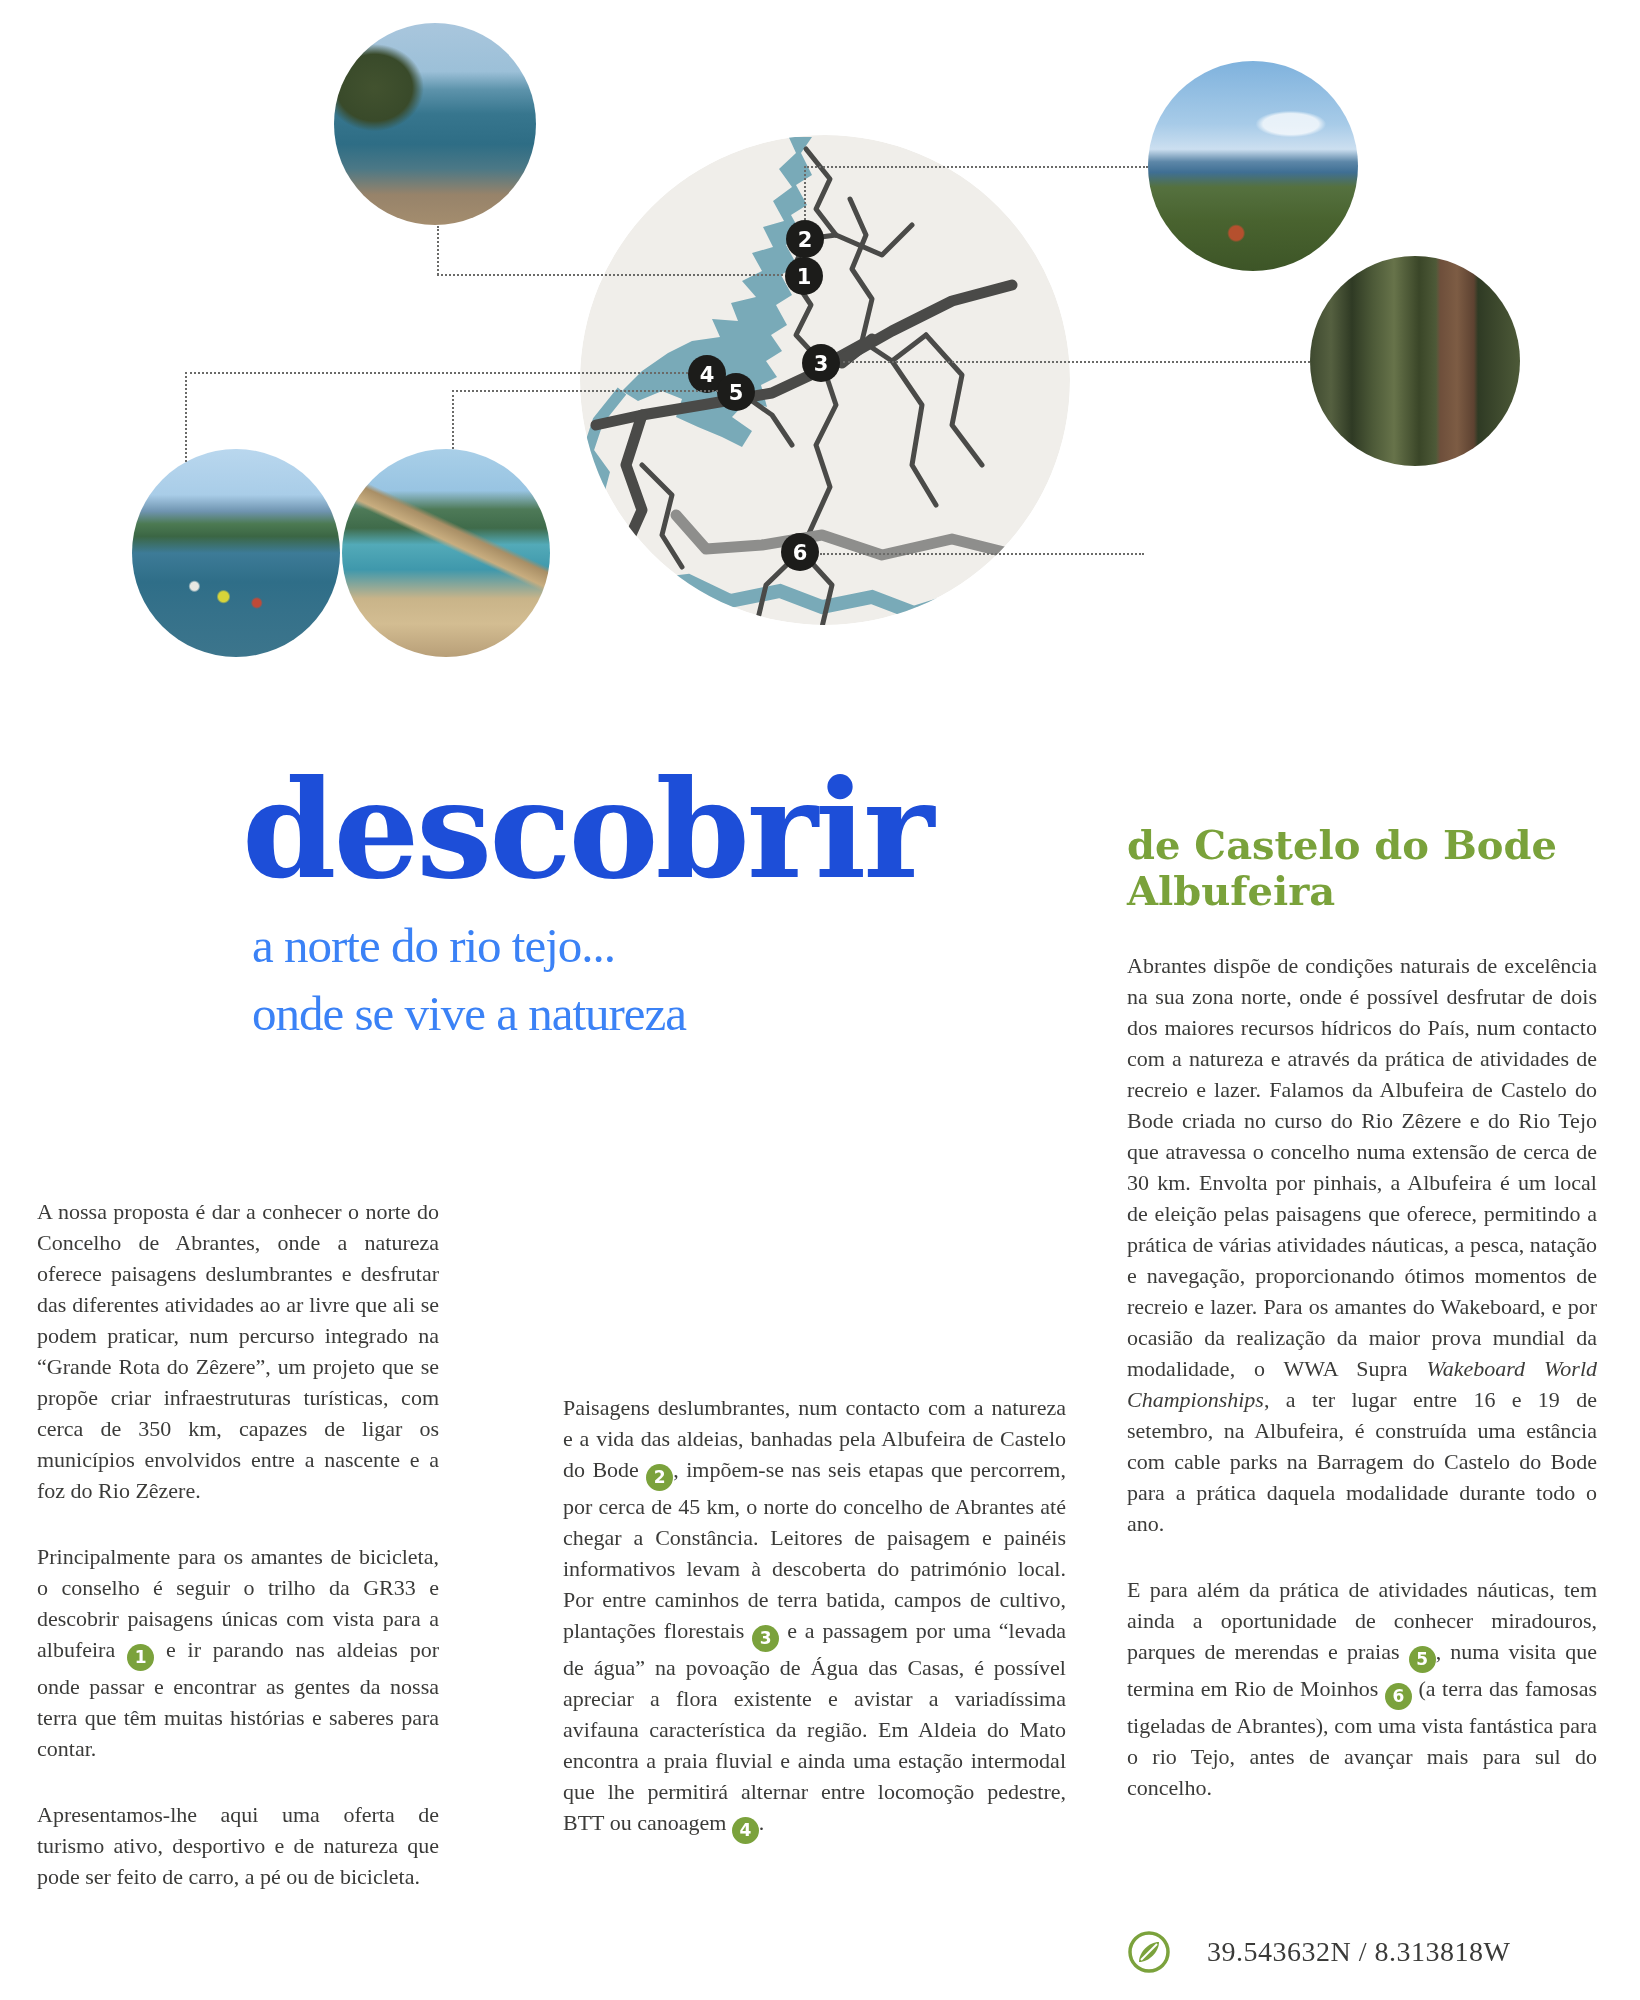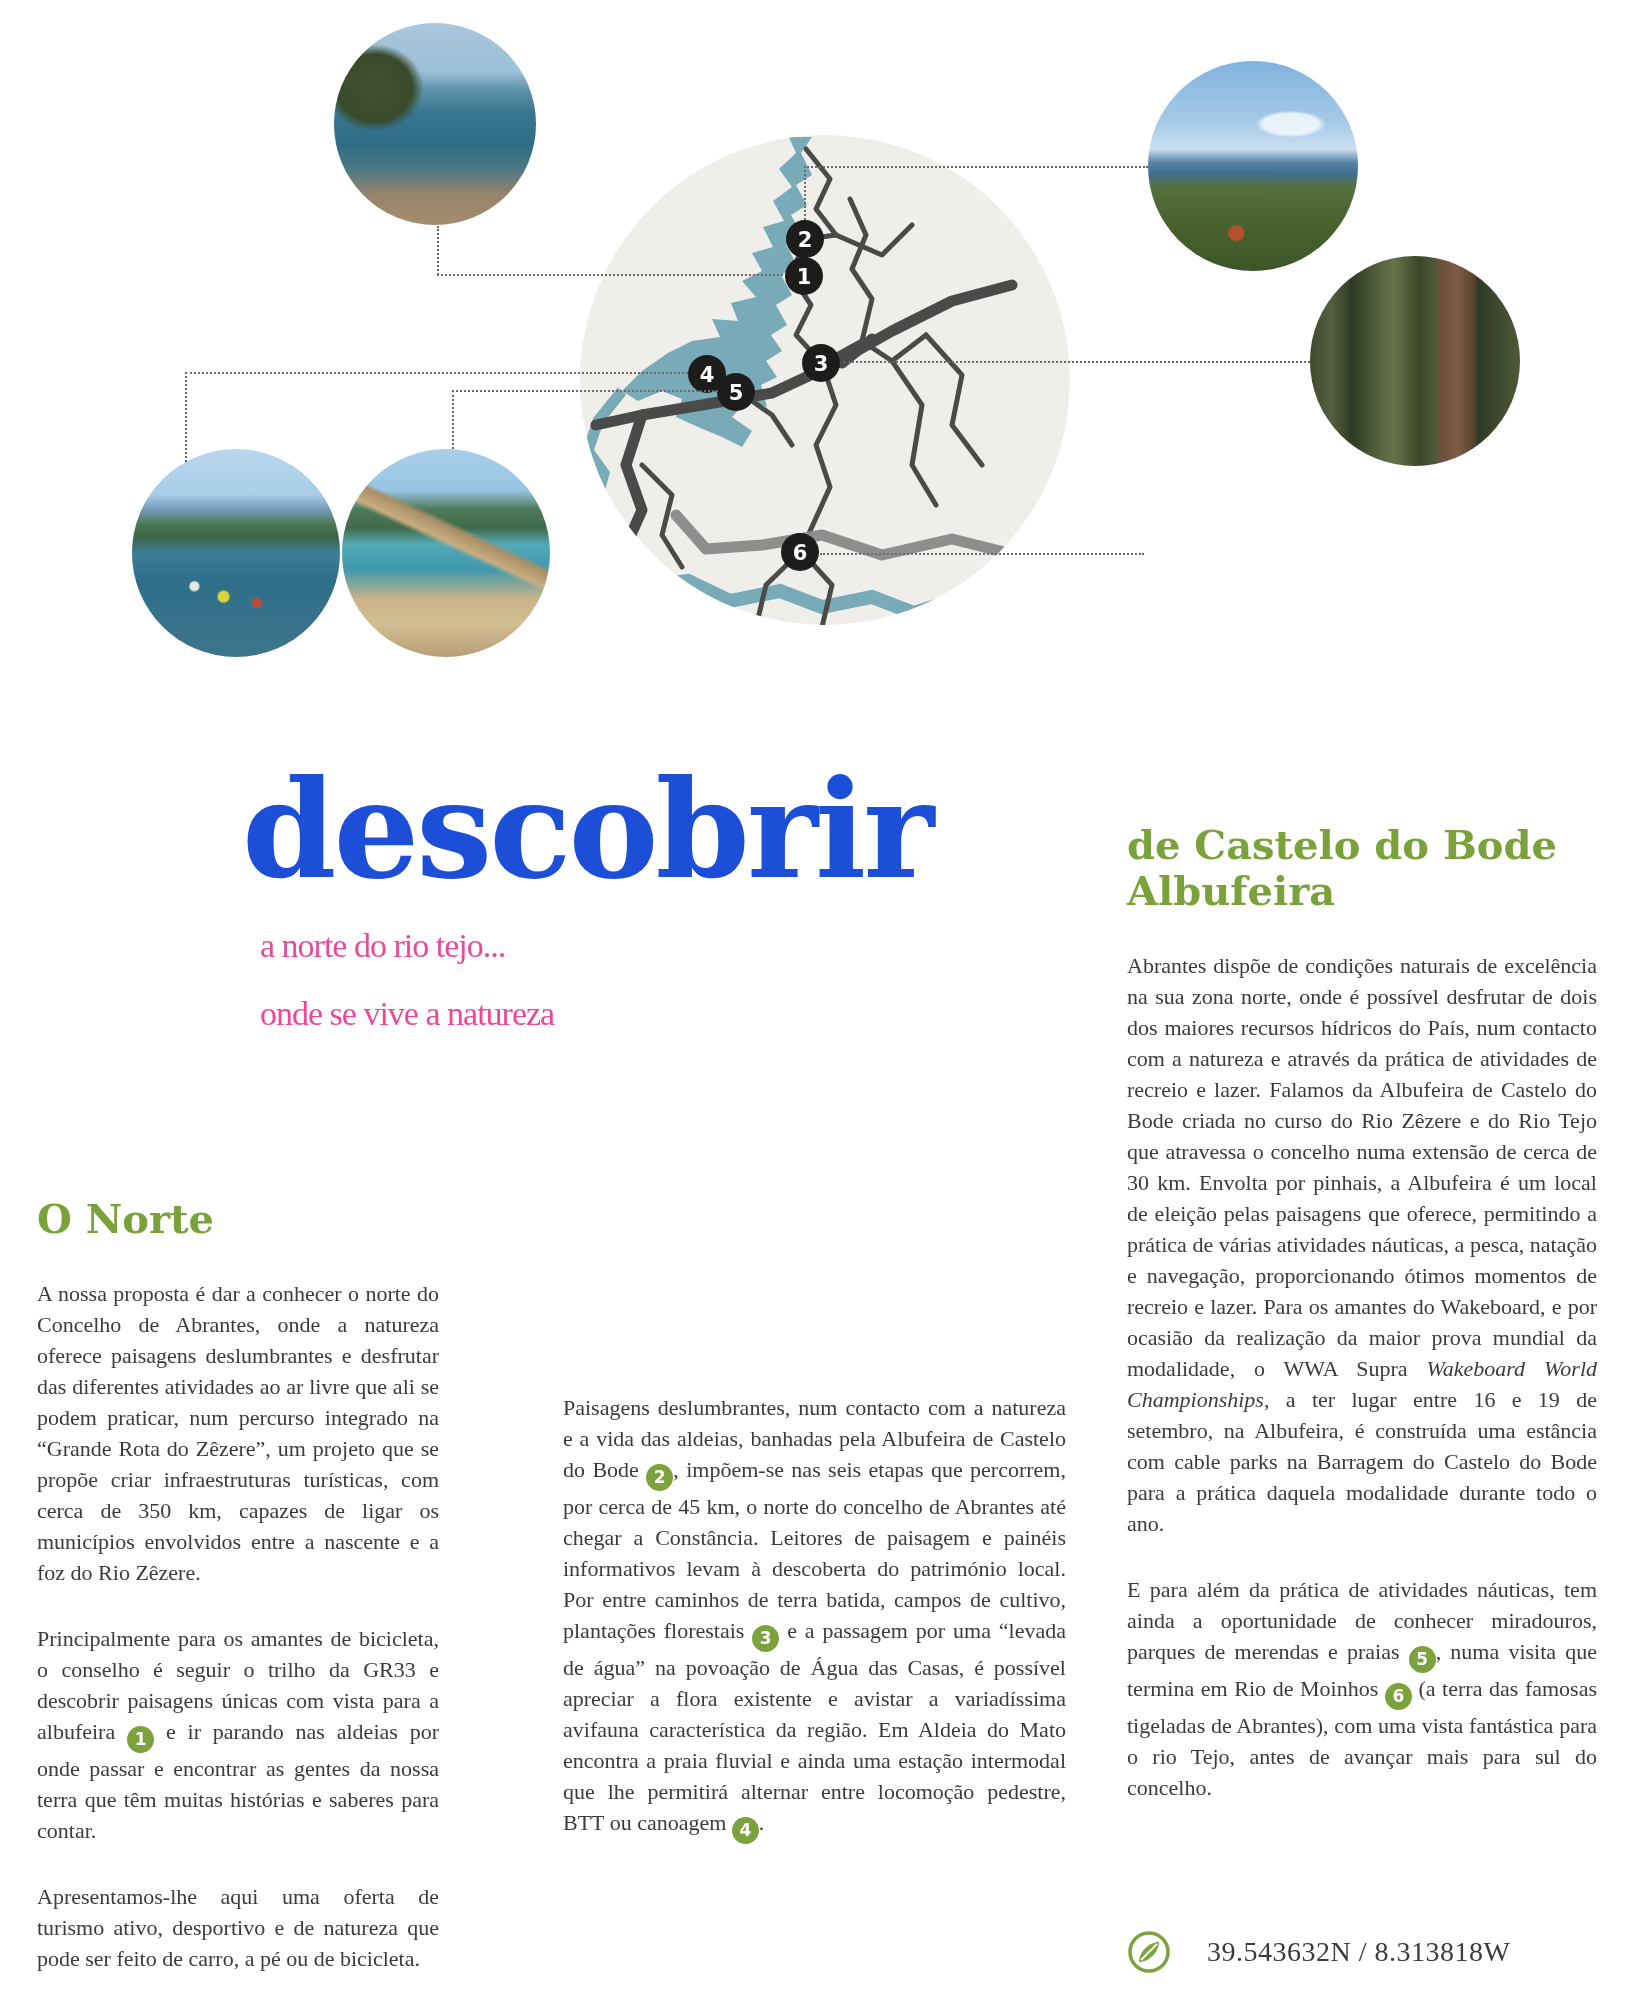--- a/index.html
+++ b/index.html
@@ -5,22 +5,22 @@
   html,body{margin:0;padding:0;background:#ffffff;}
   #page{position:relative;width:1640px;height:2000px;background:#fff;overflow:hidden;
         font-family:"Liberation Serif",serif;color:#3b3b39;}
   .photo{position:absolute;border-radius:50%;overflow:hidden;z-index:1;}
   #map-svg{position:absolute;z-index:1;}
   .dh{position:absolute;border-top:2px dotted #6a6a68;z-index:2;height:0;}
   .dv{position:absolute;border-left:2px dotted #6a6a68;z-index:2;width:0;}
   .masthead{position:absolute;z-index:3;}
   #title{position:absolute;left:242px;top:762px;font-family:"DejaVu Serif",serif;
          font-weight:bold;font-size:135px;line-height:1.0;letter-spacing:-3px;color:#1d4ed8;}
-  #subtitle{position:absolute;left:252px;top:912px;font-size:34px;line-height:68px;
-            letter-spacing:-1px;color:#ec4899;margin-left:8px;}
+  #subtitle{position:absolute;left:252px;top:912px;font-size:49px;line-height:68px;
+            letter-spacing:-1px;color:#3b82f6;}
   .col{position:absolute;z-index:3;}
   .col h2{font-family:"DejaVu Serif",serif;font-weight:bold;color:#7aa23b;
           font-size:40px;line-height:46px;margin:0 0 36px 0;}
   .col p{font-size:22px;line-height:31px;margin:0;text-align:justify;hyphens:auto;}
   .col p + p{margin-top:35px;}
   #col-left{left:37px;top:1196px;width:402px;}
   #col-mid{left:563px;top:1392px;width:503px;}
   #col-right{left:1127px;top:822px;width:470px;}
   .italic{font-style:italic;}
   .inline-marker{display:inline-block;width:27px;height:27px;border-radius:50%;
@@ -125,21 +125,20 @@
   <div class="dv" style="left:452px;top:390px;height:59px"></div>
   <div class="dh" style="left:820px;top:553px;width:324px"></div>
 
   <div id="title" class="masthead">descobrir</div>
   <div id="subtitle" class="masthead">
     <div>a norte do rio tejo...</div>
     <div>onde se vive a natureza</div>
   </div>
 
   <div class="col" id="col-left">
-    <h2>O Norte</h2>
     <p>A nossa proposta é dar a conhecer o norte do Concelho de Abrantes, onde a natureza oferece paisagens deslumbrantes e desfrutar das diferentes atividades ao ar livre que ali se podem praticar, num percurso integrado na “Grande Rota do Zêzere”, um projeto que se propõe criar infraestruturas turísticas, com cerca de 350 km, capazes de ligar os municípios envolvidos entre a nascente e a foz do Rio Zêzere.</p>
     <p><span>Principalmente para os amantes de bicicleta, o conselho é seguir o trilho da GR33 e descobrir paisagens únicas com vista para a albufeira </span><span class="inline-marker">1</span><span> e ir parando nas aldeias por onde passar e encontrar as gentes da nossa terra que têm muitas histórias e saberes para contar.</span></p>
     <p>Apresentamos-lhe aqui uma oferta de turismo ativo, desportivo e de natureza que pode ser feito de carro, a pé ou de bicicleta.</p>
   </div>
 
   <div class="col" id="col-mid">
     <p><span>Paisagens deslumbrantes, num contacto com a natureza e a vida das aldeias, banhadas pela Albufeira de Castelo do Bode </span><span class="inline-marker">2</span><span>, impõem-se nas seis etapas que percorrem, por cerca de 45 km, o norte do concelho de Abrantes até chegar a Constância. Leitores de paisagem e painéis informativos levam à descoberta do património local. Por entre caminhos de terra batida, campos de cultivo, plantações florestais </span><span class="inline-marker">3</span><span> e a passagem por uma “levada de água” na povoação de Água das Casas, é possível apreciar a flora existente e avistar a variadíssima avifauna característica da região. Em Aldeia do Mato encontra a praia fluvial e ainda uma estação intermodal que lhe permitirá alternar entre locomoção pedestre, BTT ou canoagem </span><span class="inline-marker">4</span><span>.</span></p>
   </div>
 
   <div class="col" id="col-right">

